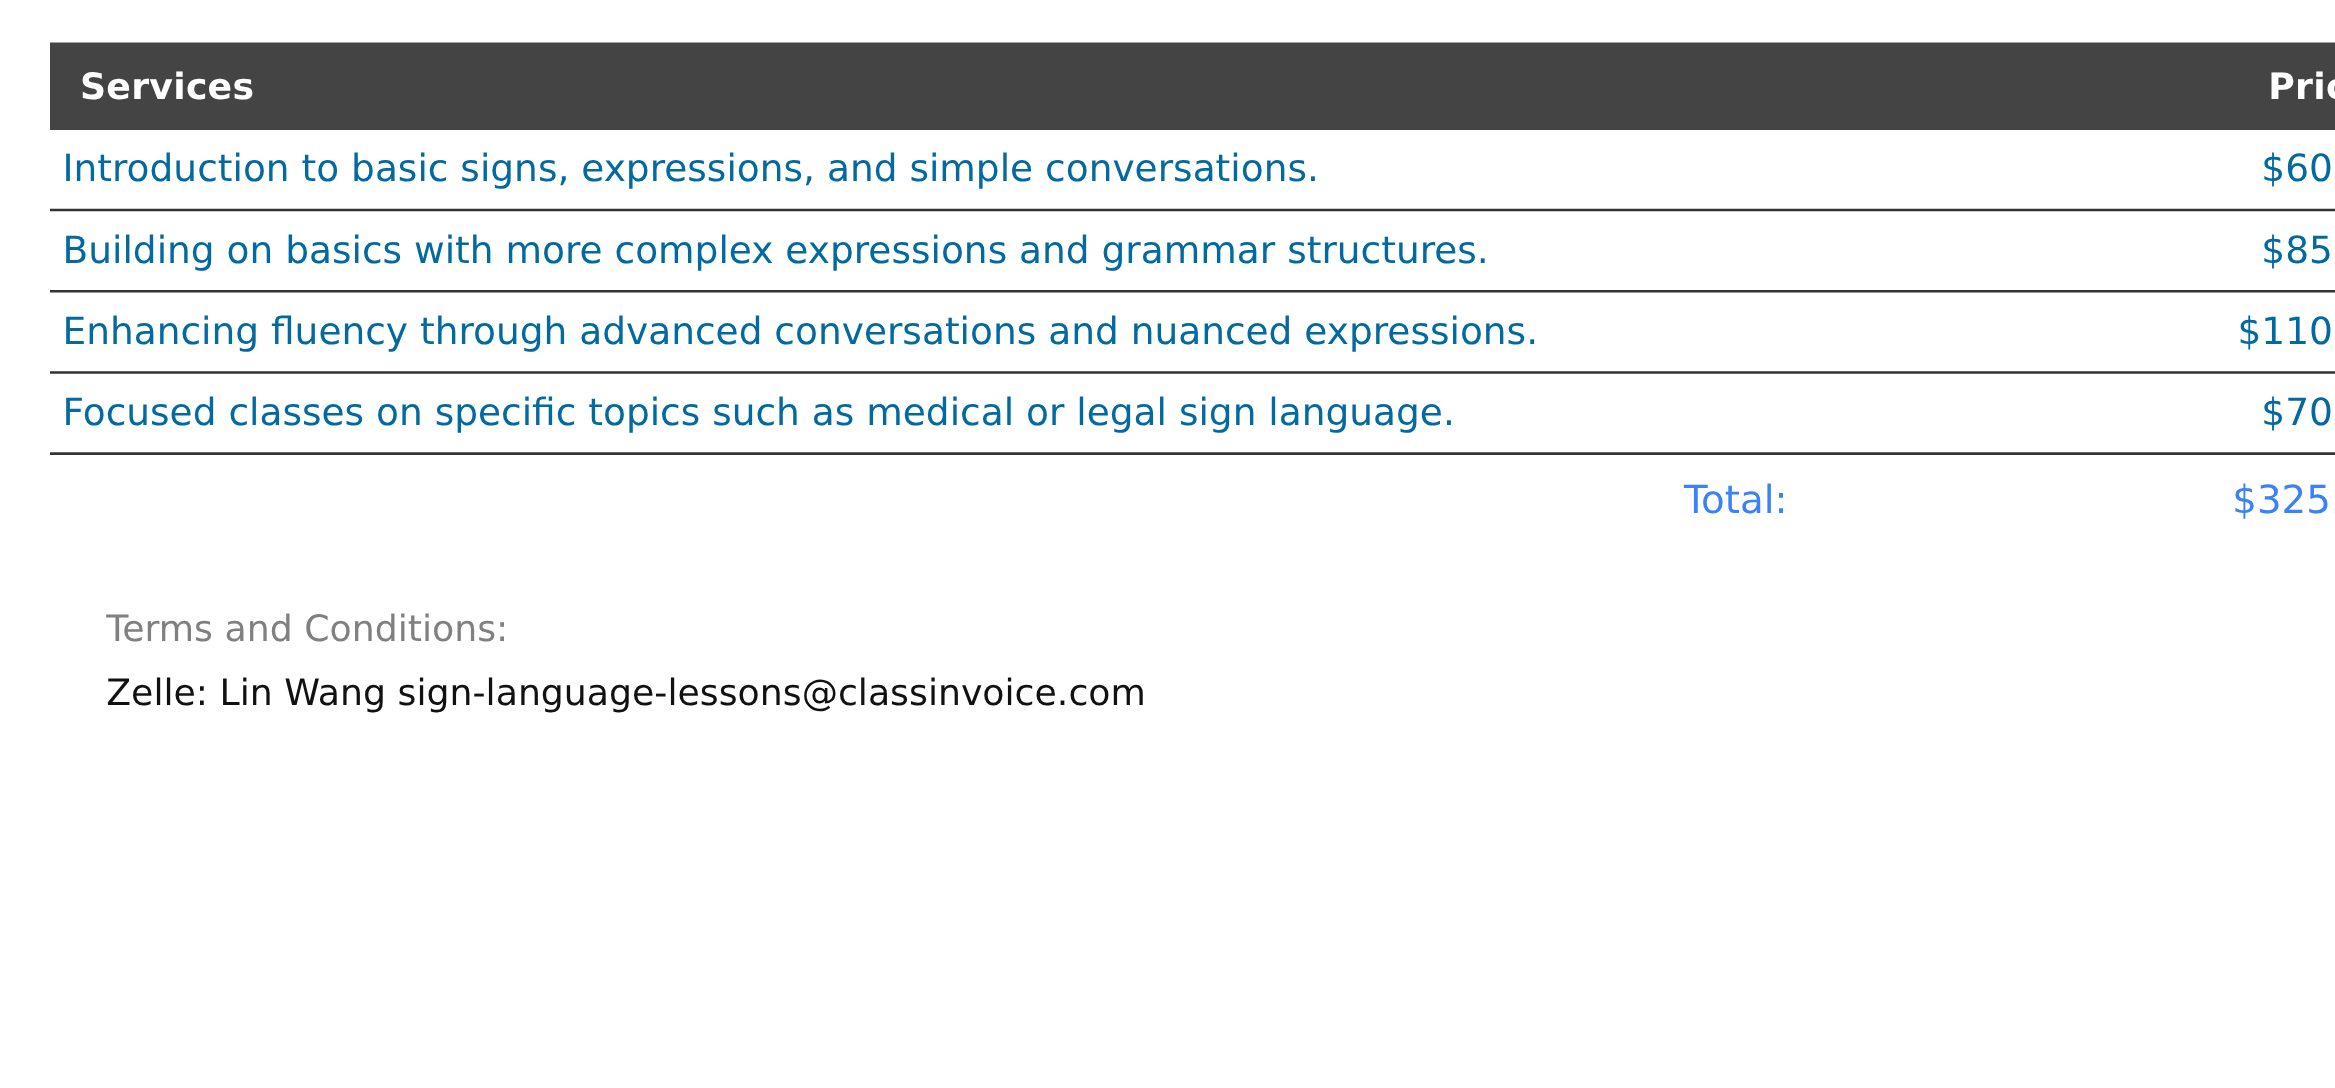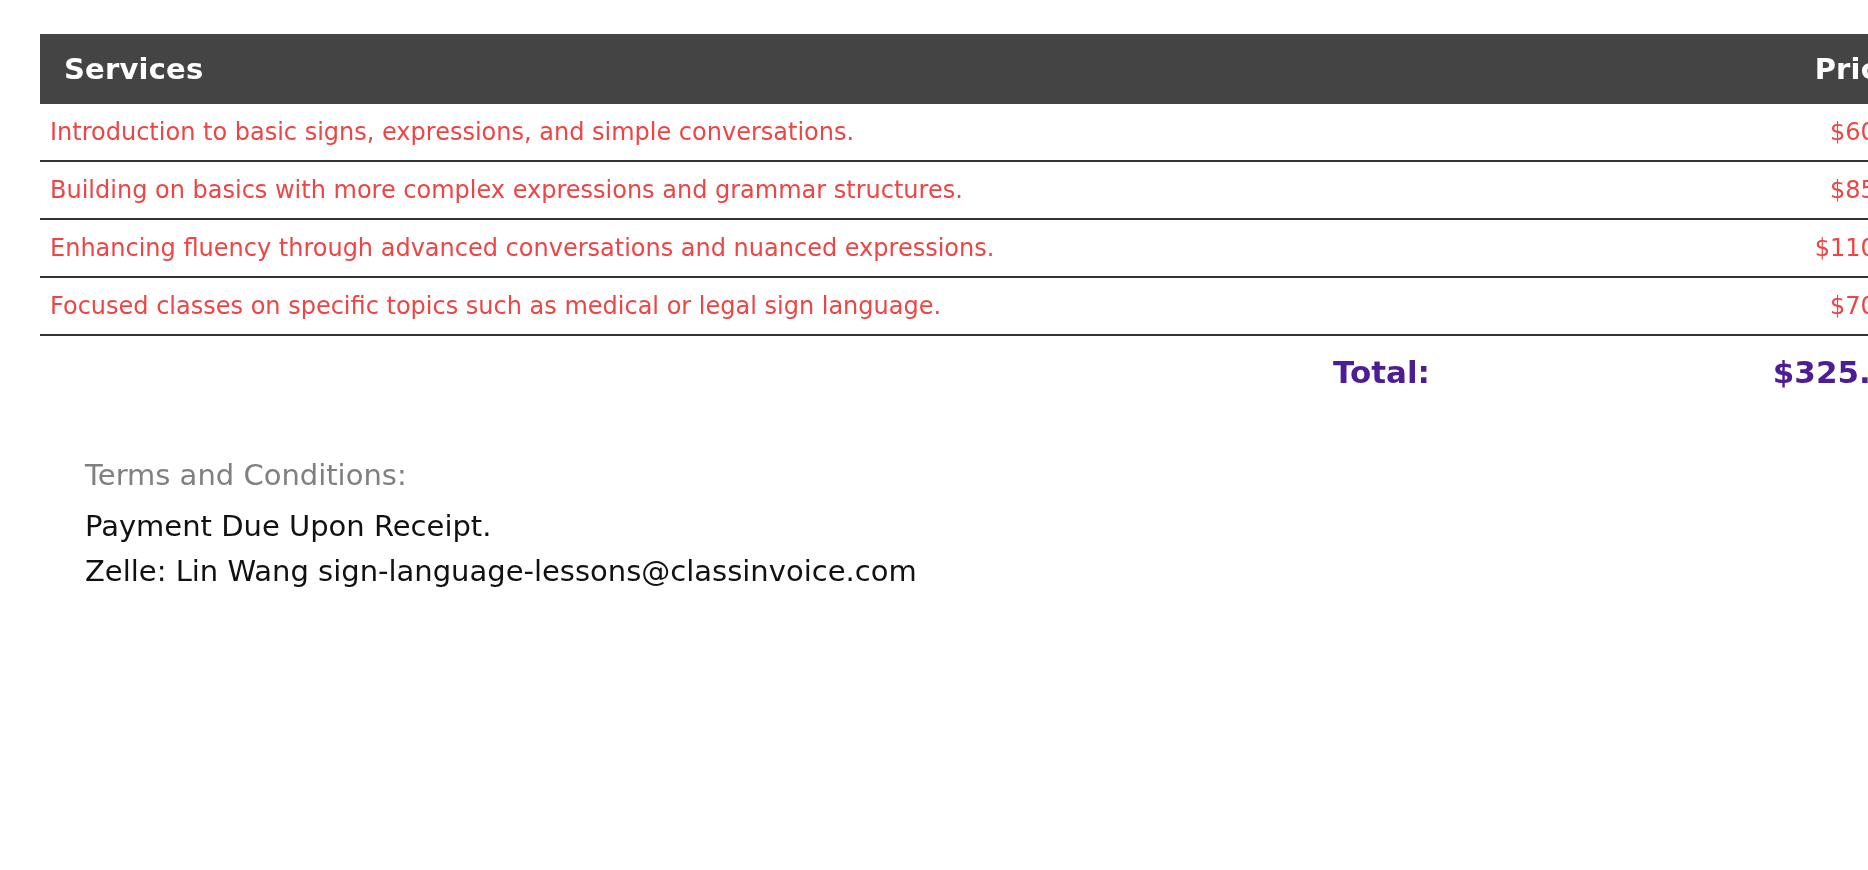--- a/index.html
+++ b/index.html
@@ -42,33 +42,33 @@
   }
   thead th.price-col,
   tbody td.price-col,
   tfoot td.total-value {
     text-align: right;
   }
   .service-col { width: 1380px; }
   .price-col  { width: 406px; }
 
   tbody td {
-    font-size: 24px;
+    font-size: 30px;
     font-weight: 400;
-    color: #ef4444;
+    color: #0369a1;
     padding: 14px 24px 14px 10px;
     border-bottom: 2px solid #333333;
   }
   tbody td.price-col {
     padding-right: 8px;
   }
   tfoot td {
     font-size: 31px;
-    font-weight: bold;
-    color: #4c1d95;
+    font-weight: normal;
+    color: #3b82f6;
     padding: 18px 24px 18px 10px;
   }
   tfoot td.total-label {
     text-align: right;
     padding-right: 38px;
   }
   tfoot td.total-value {
     padding-right: 8px;
   }
 
@@ -122,17 +122,16 @@
     <tfoot>
       <tr>
         <td class="service-col total-label">Total:</td>
         <td class="price-col total-value">$325.00</td>
       </tr>
     </tfoot>
   </table>
 
   <div class="terms">
     <div class="terms-title">Terms and Conditions:</div>
-    <div class="terms-line">Payment Due Upon Receipt.</div>
     <div class="terms-line">Zelle: Lin Wang sign-language-lessons@classinvoice.com</div>
   </div>
 
 </div>
 
 </body></html>

